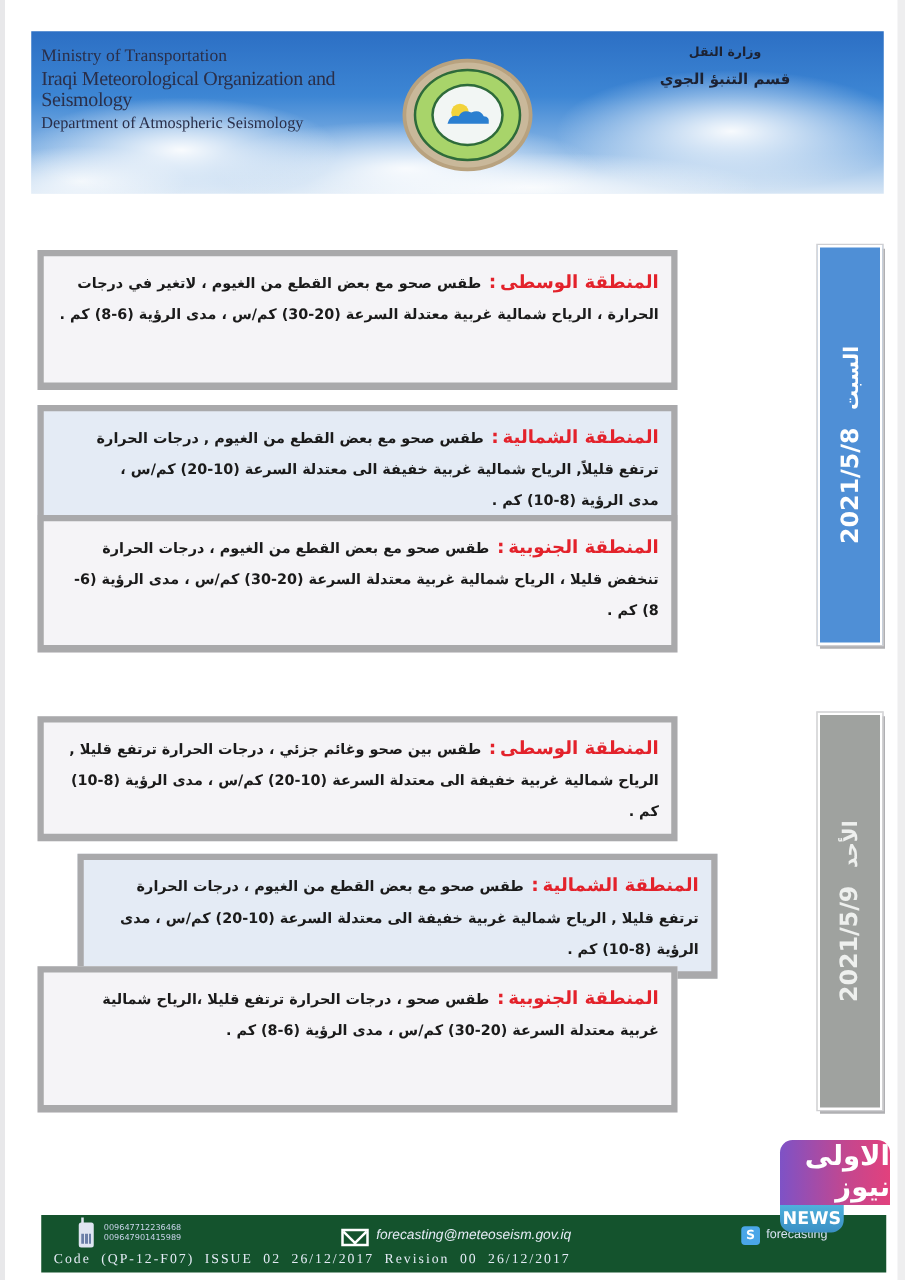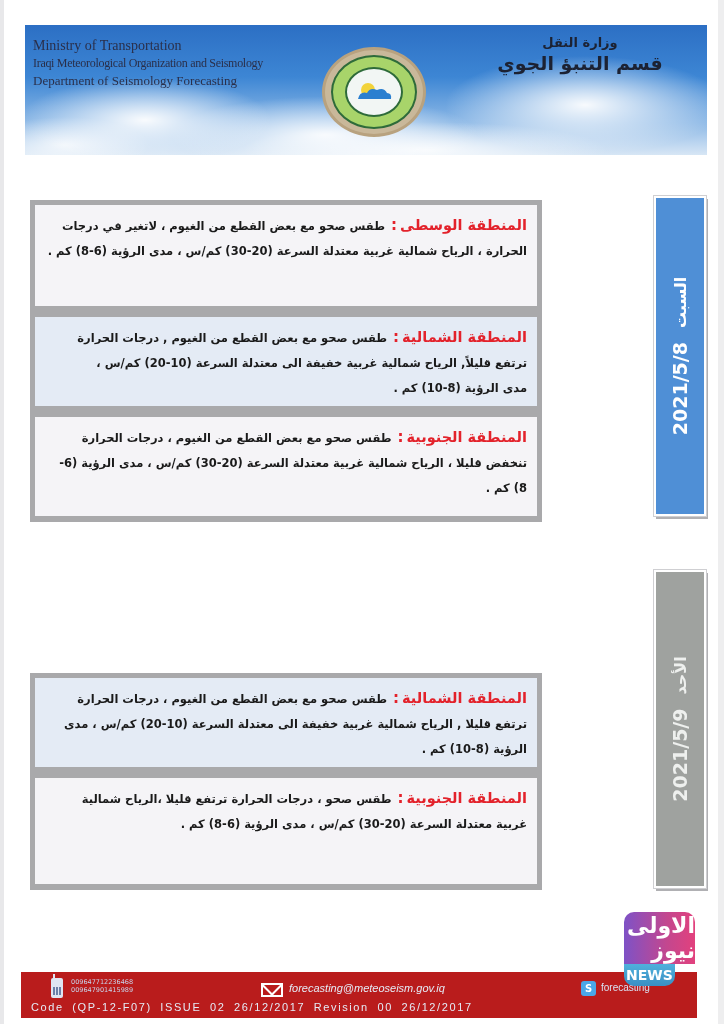--- a/index.html
+++ b/index.html
@@ -16,26 +16,26 @@
       radial-gradient(ellipse 180px 60px at 120px 95px, rgba(255,255,255,0.95), rgba(255,255,255,0) 70%),
       radial-gradient(ellipse 220px 55px at 300px 110px, rgba(255,255,255,0.9), rgba(255,255,255,0) 70%),
       radial-gradient(ellipse 200px 70px at 560px 80px, rgba(255,255,255,0.95), rgba(255,255,255,0) 70%),
       radial-gradient(ellipse 260px 40px at 400px 125px, rgba(255,255,255,0.85), rgba(255,255,255,0) 70%),
       radial-gradient(ellipse 120px 40px at 40px 120px, rgba(255,255,255,0.8), rgba(255,255,255,0) 70%),
       linear-gradient(180deg, #2c6fc4 0%, #3d86d4 40%, #8cb8e6 75%, #d7e6f5 100%);
     overflow: hidden;
   }
   .banner-en { position: absolute; left: 8px; top: 12px; width: 280px; text-align: left; font-family: "Liberation Serif", serif; color: #2a2f4a; }
   .banner-en .l1 { font-size: 14px; line-height: 18px; }
-  .banner-en .l2 { font-size: 12px; line-height: 17px; letter-spacing: -0.3px; }
+  .banner-en .l2 { font-size: 16px; line-height: 17px; letter-spacing: -0.3px; }
   .banner-en .l3 { font-size: 13px; line-height: 18px; }
   .banner-ar { position: absolute; right: 12px; top: 8px; width: 230px; text-align: center; direction: rtl; font-family: "DejaVu Sans", sans-serif; font-weight: bold; color: #1c2233; }
-  .banner-ar .l1 { font-size: 13px; line-height: 20px; }
+  .banner-ar .l1 { font-size: 10px; line-height: 20px; }
   .banner-ar .l2 { font-size: 12px; line-height: 19px; }
-  .banner-ar .l3 { font-size: 19px; line-height: 20px; }
+  .banner-ar .l3 { font-size: 12px; line-height: 20px; }
 
   .emblem { position: absolute; left: 297px; top: 22px; width: 104px; height: 90px; border-radius: 50%;
     background: #c9b89a; border: 3px solid #b8a27f; display: flex; align-items: center; justify-content: center; }
   .emblem .ring2 { width: 86px; height: 74px; border-radius: 50%; background: #a8d46a; border: 2px solid #2e6b3a; display:flex; align-items:center; justify-content:center; }
   .emblem .ring3 { width: 58px; height: 50px; border-radius: 50%; background: #f2f6f4; border: 2px solid #2e6b3a; display:flex; align-items:center; justify-content:center; }
 
   
   .day-group { position: absolute; left: 30px; width: 676px; }
   .day-sab { top: 196px; height: 330px; }
   .day-ahad { top: 570px; height: 325px; }
@@ -63,52 +63,52 @@
   .day-tab.gray { background: #9fa29f; }
   .day-tab .tab-text {
     transform: rotate(-90deg); white-space: nowrap; color: #ffffff; font-weight: bold;
     font-size: 19px; display: flex; align-items: center; gap: 14px;
   }
   .day-tab.gray .tab-text { color: #eef0ee; }
   .day-tab .tab-day { font-size: 16px; direction: rtl; }
 
   
   .footer {
-    position: absolute; left: 21px; top: 972px; width: 676px; height: 46px;
-    background: #b91c1c; color: #ffffff;
+    position: absolute; left: 33px; top: 972px; width: 676px; height: 46px;
+    background: #14532d; color: #ffffff;
   }
   .footer .phone-icon { position: absolute; left: 30px; top: 6px; width: 12px; height: 20px; background: #dfe5f2; border-radius: 2px; }
   .footer .phone-icon::before { content: ""; position: absolute; left: 2px; top: -4px; width: 2px; height: 5px; background: #dfe5f2; }
   .footer .phone-icon::after { content: ""; position: absolute; left: 2px; top: 9px; width: 8px; height: 8px; background: repeating-linear-gradient(90deg, #6b7fa8 0 2px, #dfe5f2 2px 3px); }
   .footer .phones { position: absolute; left: 50px; top: 6px; font-size: 6.5px; line-height: 8px; color: #c9d3ea; font-family: "DejaVu Sans", sans-serif; }
   .footer .mail-icon { position: absolute; left: 240px; top: 11px; width: 22px; height: 14px; border: 2px solid #ffffff; }
   .footer .mail-icon::before { content: ""; position: absolute; left: 2px; top: -6px; width: 12px; height: 12px; border-right: 2px solid #ffffff; border-bottom: 2px solid #ffffff; transform: rotate(45deg); }
   .footer .email { position: absolute; left: 268px; top: 10px; font-size: 11px; color: #e5ebf6; font-family: "Liberation Sans", sans-serif; font-style: italic; }
   .footer .skype-icon { position: absolute; left: 560px; top: 9px; width: 15px; height: 15px; background: #4aa6e8; border-radius: 3px; color: #fff; font-size: 10px; font-weight: bold; text-align: center; line-height: 15px; }
   .footer .skype-name { position: absolute; left: 580px; top: 10px; font-size: 10px; color: #d9e2f3; font-family: "Liberation Sans", sans-serif; }
-  .footer .code-line { position: absolute; left: 10px; top: 29px; width: 660px; font-family: Liberation Sans, sans-serif; font-size: 11px; letter-spacing: 1.6px; color: #e5ebf6; white-space: nowrap; word-spacing: 4px; }
+  .footer .code-line { position: absolute; left: 10px; top: 29px; width: 660px; font-family: Liberation Serif, serif; font-size: 11px; letter-spacing: 1.6px; color: #e5ebf6; white-space: nowrap; word-spacing: 4px; }
 
   
   .news-logo { position: absolute; left: 624px; top: 912px; width: 72px; height: 76px; }
-  .news-logo .top { width: 71px; height: 52px; border-radius: 10px 10px 0 0;
+  .news-logo .top { width: 88px; height: 52px; border-radius: 10px 10px 0 0;
     background: linear-gradient(90deg, #7e52c6 0%, #c3478f 60%, #e2417d 100%);
     display:flex; align-items:center; justify-content:center; color:#fff; font-weight:bold; font-size: 22px; direction: rtl; }
   .news-logo .bottom { width: 51px; height: 22px; border-radius: 0 0 10px 10px; background: linear-gradient(180deg, #4fb0dc, #3a8fc4); color: #fff; font-weight: bold; font-size: 14px; text-align: center; line-height: 22px; font-family: "DejaVu Sans", sans-serif; }
 </style>
 </head>
 <body>
 
 <div class="page-edge-left"></div>
 <div class="page-edge-right"></div>
 
 <div class="banner">
   <div class="banner-en">
     <div class="l1">Ministry of Transportation</div>
     <div class="l2">Iraqi Meteorological Organization and Seismology</div>
-    <div class="l3">Department of Seismology Forecasting</div>
+    <div class="l3">Department of Atmospheric Seismology</div>
   </div>
 
   <div class="emblem">
     <div class="ring2">
       <div class="ring3">
         <svg width="40" height="22" viewBox="0 0 40 22">
           <circle cx="14" cy="9" r="7" fill="#f2d33a"></circle>
           <path d="M4 18 Q6 10 13 12 Q16 6 23 9 Q30 6 33 12 Q38 12 37 18 Z" fill="#2a7fd0"></path>
         </svg>
       </div>
@@ -120,40 +120,45 @@
     <div class="l3">قسم التنبؤ الجوي</div>
   </div>
 </div>
 
 <div class="day-group day-sab">
   <div class="region-box" style="top:4px;height:112px;">
     <p>
       <span class="region-name">المنطقة الوسطى</span><span class="region-colon">:</span><span class="region-text">طقس صحو مع بعض القطع من الغيوم ، لاتغير في درجات الحرارة ، الرياح شمالية غربية معتدلة السرعة (20-30) كم/س ، مدى الرؤية (6-8) كم .</span>
     </p>
   </div>
-  <div class="region-box blue" style="top:116px;height:100px;padding-left:36px;">
+  <div class="region-box blue" style="top:128px;height:100px;padding-left:36px;">
     <p>
       <span class="region-name">المنطقة الشمالية</span><span class="region-colon">:</span><span class="region-text">طقس صحو مع بعض القطع من الغيوم , درجات الحرارة ترتفع قليلاً, الرياح شمالية غربية خفيفة الى معتدلة السرعة (10-20) كم/س ، مدى الرؤية (8-10) كم .</span>
     </p>
   </div>
   <div class="region-box" style="top:216px;height:110px;">
     <p>
       <span class="region-name">المنطقة الجنوبية</span><span class="region-colon">:</span><span class="region-text">طقس صحو مع بعض القطع من الغيوم ، درجات الحرارة تنخفض قليلا ، الرياح شمالية غربية معتدلة السرعة (20-30) كم/س ، مدى الرؤية (6-8) كم .</span>
     </p>
   </div>
   <div class="day-tab blue" style="top:0;height:320px;">
     <div class="tab-text">
       <span>2021/5/8</span>
       <span class="tab-day">السبت</span>
     </div>
   </div>
 </div>
 
 <div class="day-group day-ahad">
-  <div class="region-box blue" style="top:103px;height:100px;">
+  <div class="region-box" style="top:3px;height:100px;">
+    <p>
+      <span class="region-name">المنطقة الوسطى</span><span class="region-colon">:</span><span class="region-text">طقس بين صحو وغائم جزئي ، درجات الحرارة ترتفع قليلا , الرياح شمالية غربية خفيفة الى معتدلة السرعة (10-20) كم/س ، مدى الرؤية (8-10) كم .</span>
+    </p>
+  </div>
+  <div class="region-box blue" style="top:113px;height:100px;margin-left:32px;">
     <p>
       <span class="region-name">المنطقة الشمالية</span><span class="region-colon">:</span><span class="region-text">طقس صحو مع بعض القطع من الغيوم ، درجات الحرارة ترتفع قليلا , الرياح شمالية غربية خفيفة الى معتدلة السرعة (10-20) كم/س ، مدى الرؤية (8-10) كم .</span>
     </p>
   </div>
   <div class="region-box" style="top:203px;height:117px;">
     <p>
       <span class="region-name">المنطقة الجنوبية</span><span class="region-colon">:</span><span class="region-text">طقس صحو ، درجات الحرارة ترتفع قليلا ،الرياح شمالية غربية معتدلة السرعة (20-30) كم/س ، مدى الرؤية (6-8) كم .</span>
     </p>
   </div>
   <div class="day-tab gray" style="top:0;height:318px;">

